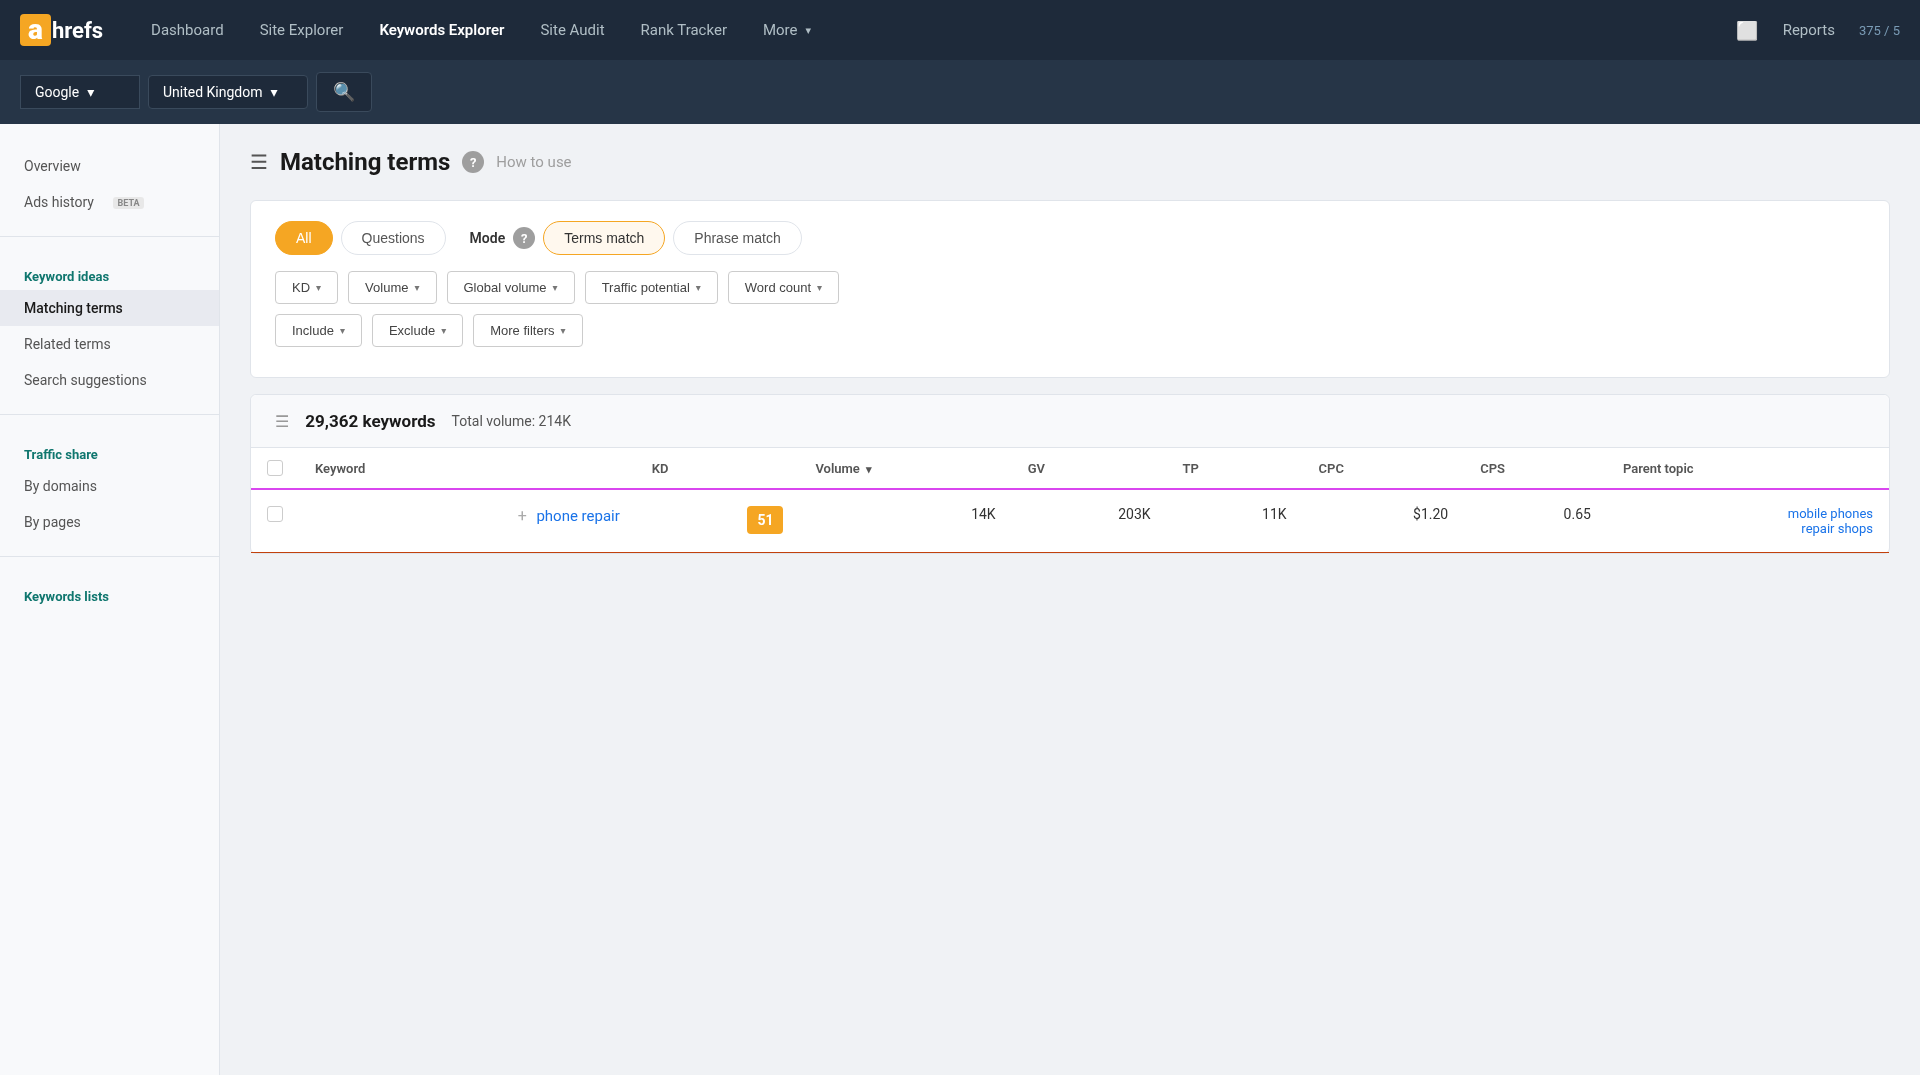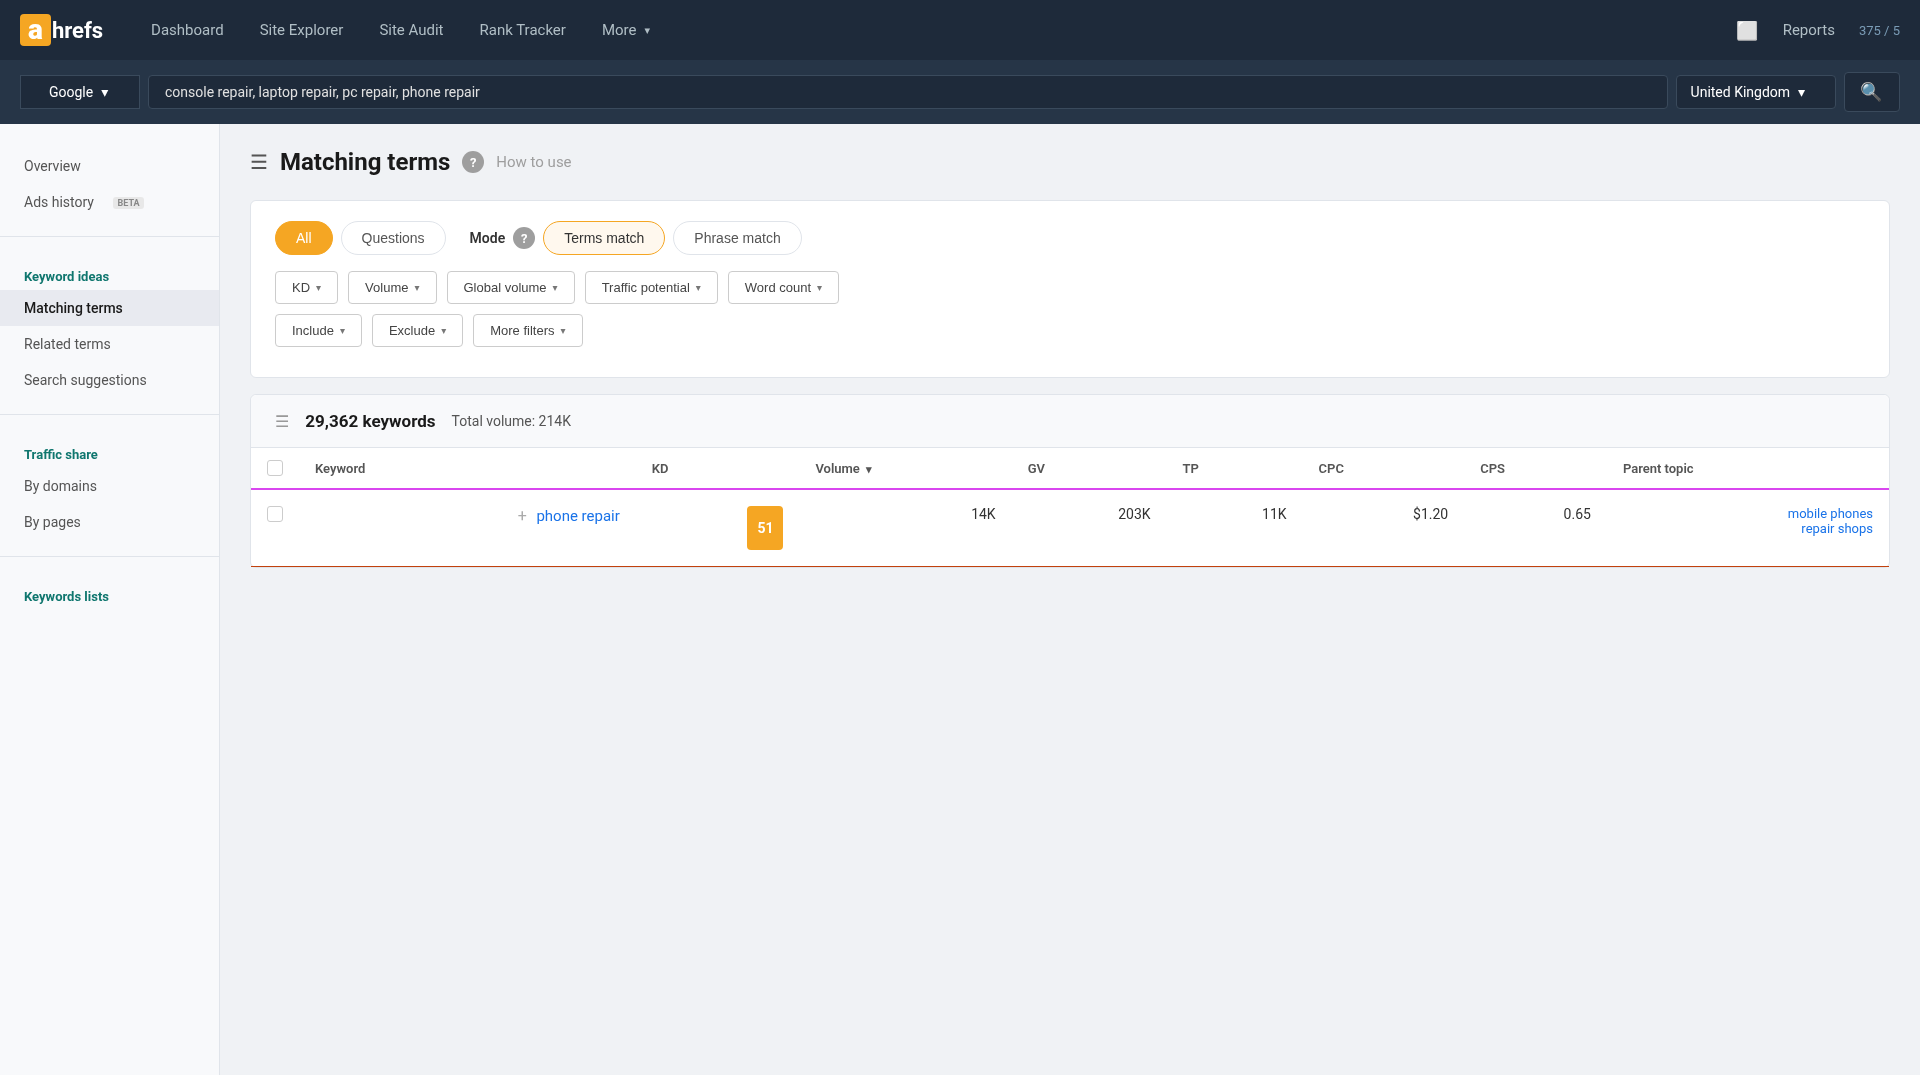--- a/index.html
+++ b/index.html
@@ -75,21 +75,21 @@
       padding: 12px 20px;
       display: flex;
       align-items: center;
       gap: 8px;
     }
     .search-engine-select {
       background: #1e2a3a;
       border: 1px solid #3a4a5c;
       border-radius: 0;
       color: white;
-      padding: 8px 28px;
+      padding: 8px 14px;
       font-size: 14px;
       display: flex;
       align-items: center;
       gap: 8px;
       cursor: pointer;
       min-width: 120px;
     }
     .search-input-wrap {
       flex: 1;
       background: #1e2a3a;
@@ -349,21 +349,21 @@
     .keyword-link {
       color: #1a73e8;
       text-decoration: none;
       font-size: 15px;
     }
     .kd-badge {
       display: inline-flex;
       align-items: center;
       justify-content: center;
       width: 36px;
-      height: 44px;
+      height: 28px;
       border-radius: 4px;
       font-size: 14px;
       font-weight: 700;
       background: #f5a623;
       color: white;
     }
     .kd-badge.medium { background: #f5a623; }
     .parent-topic-link {
       color: #1a73e8;
       text-decoration: none;
@@ -390,40 +390,40 @@
 <body>
 
 <nav class="top-nav">
   <div class="logo">
     <span class="logo-a">a</span>
     <span class="logo-hrefs">hrefs</span>
   </div>
 
   <a class="nav-item">Dashboard</a>
   <a class="nav-item">Site Explorer</a>
+  <a class="nav-item active">Keywords Explorer</a>
   <a class="nav-item">Site Audit</a>
   <a class="nav-item">Rank Tracker</a>
   <a class="nav-item nav-more">
     <span>More</span>
     <span style="font-size:11px; margin-left:4px;">▾</span>
   </a>
 
   <div class="nav-right">
     <span class="nav-icon-btn">⬜</span>
     <span class="nav-reports">Reports</span>
     <span class="search-count">375 / 5</span>
   </div>
 </nav>
 
 <div class="search-bar">
   <div class="search-engine-select">
     <span>Google</span>
     <span>▾</span>
   </div>
-  <div class="search-input-wrap">console repair, laptop repair, pc repair, phone repair</div>
   <div class="country-select">
     <span>United Kingdom</span>
     <span>▾</span>
   </div>
   <button class="search-btn">
     <span>🔍</span>
   </button>
 </div>
 
 <div class="main-layout">

